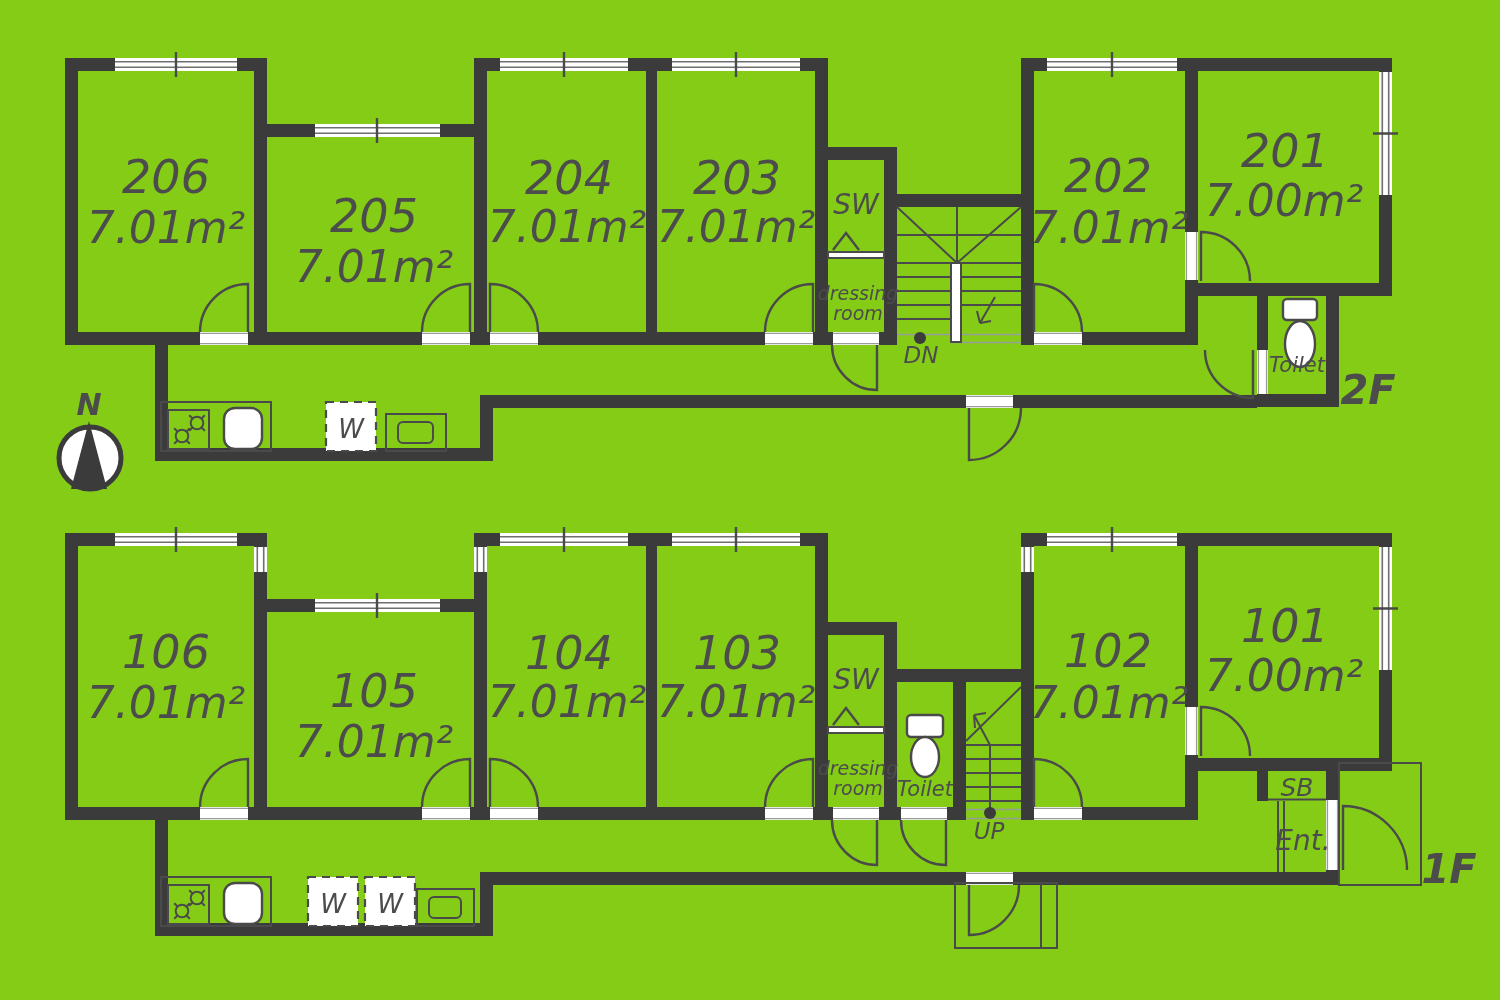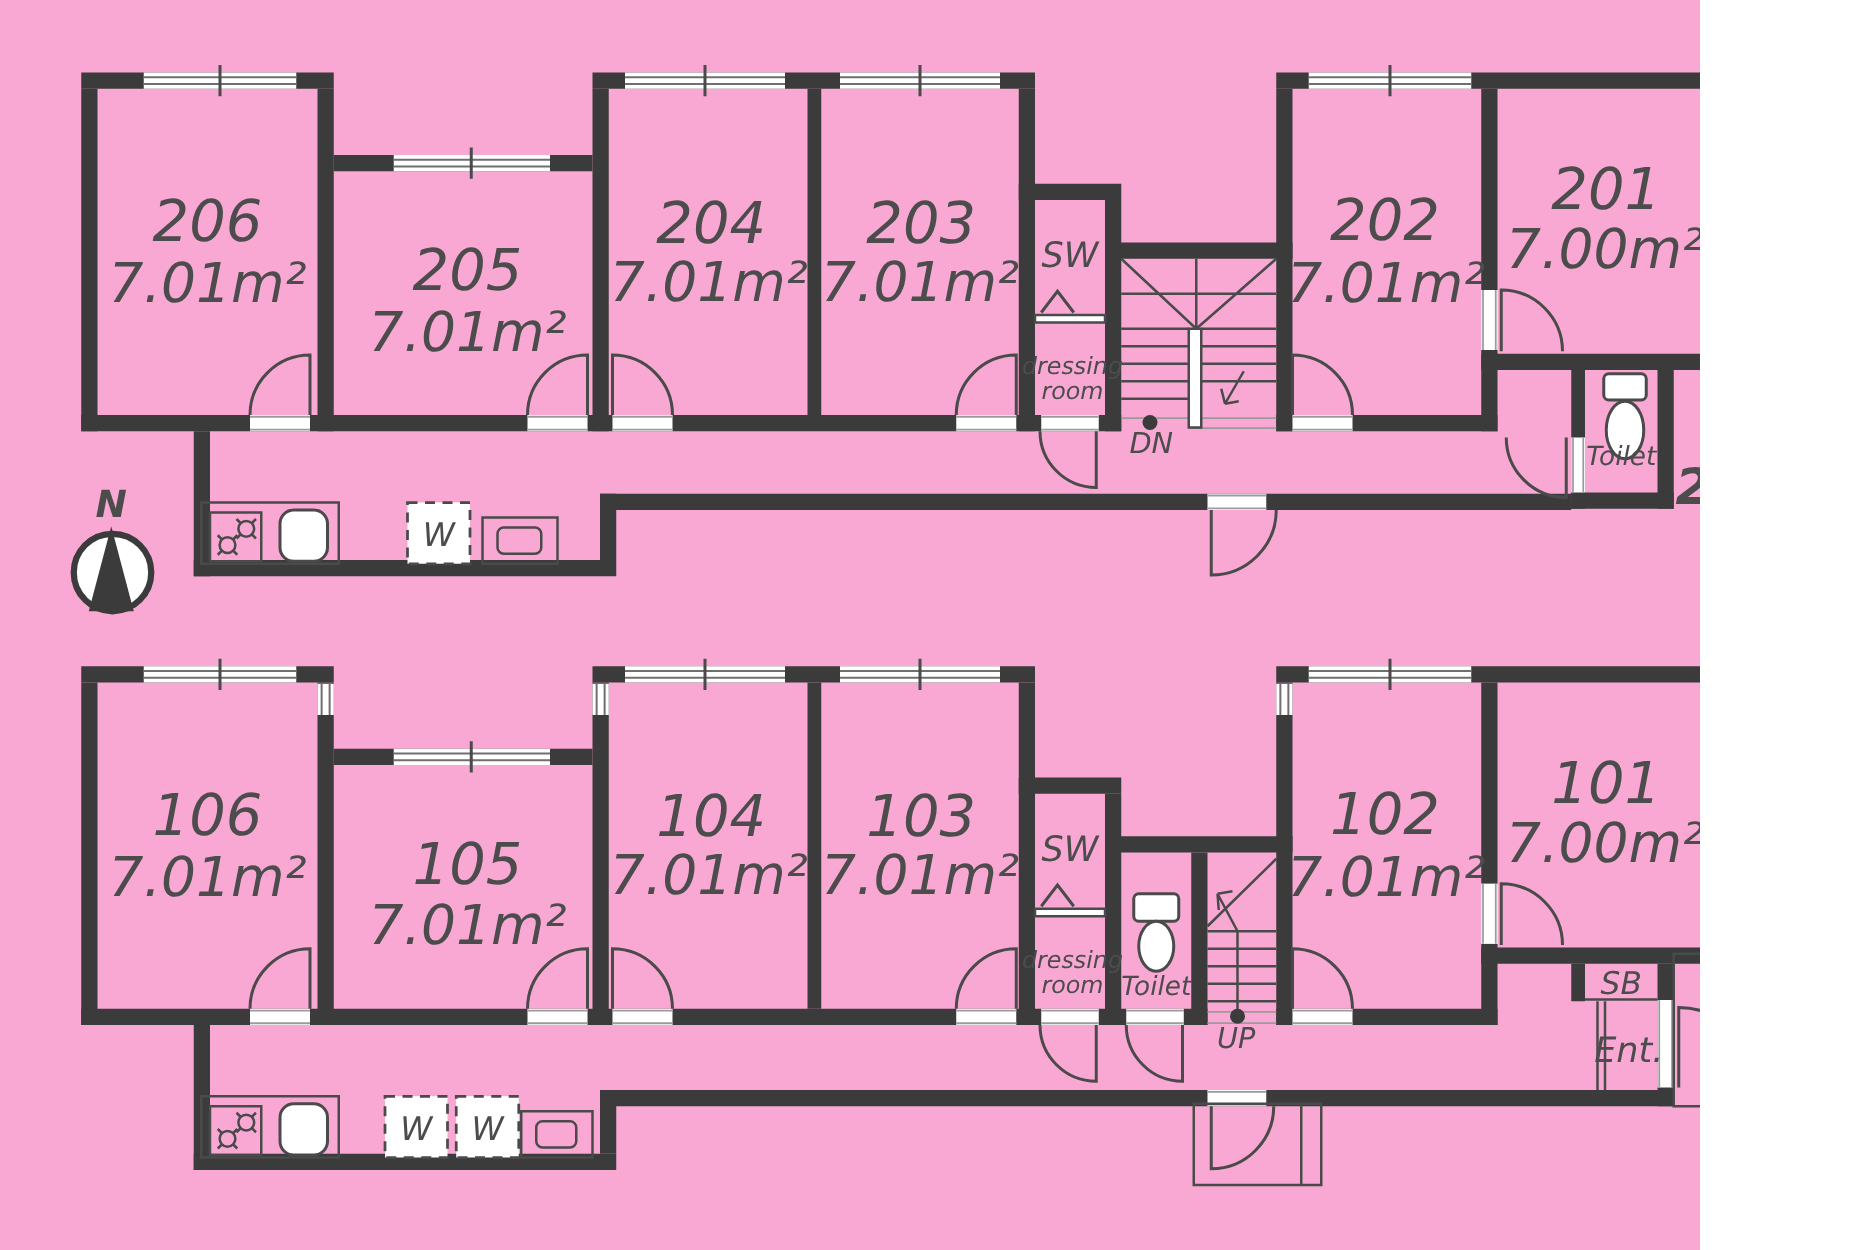--- a/index.html
+++ b/index.html
@@ -1,16 +1,16 @@
 <!DOCTYPE html>
 <html><head>
 <meta charset="utf-8">
 <style>
   html,body{margin:0;padding:0;background:#ffffff;}
-  .page{position:relative;width:1360px;height:1000px;background:#f9a8d4;overflow:hidden;}
+  .page{position:relative;width:1500px;height:1000px;background:#84cc16;overflow:hidden;}
   svg{display:block;}
   text{font-family:"DejaVu Sans","Liberation Sans",sans-serif;font-style:italic;fill:#4c4c4c;}
   .room-no{font-size:46px;}
   .room-area{font-size:44px;}
   .lbl-sw{font-size:28px;}
   .lbl-dress{font-size:19px;}
   .lbl-toilet{font-size:21px;}
   .lbl-stair{font-size:23px;}
   .lbl-sb{font-size:25px;}
   .lbl-ent{font-size:28px;}

